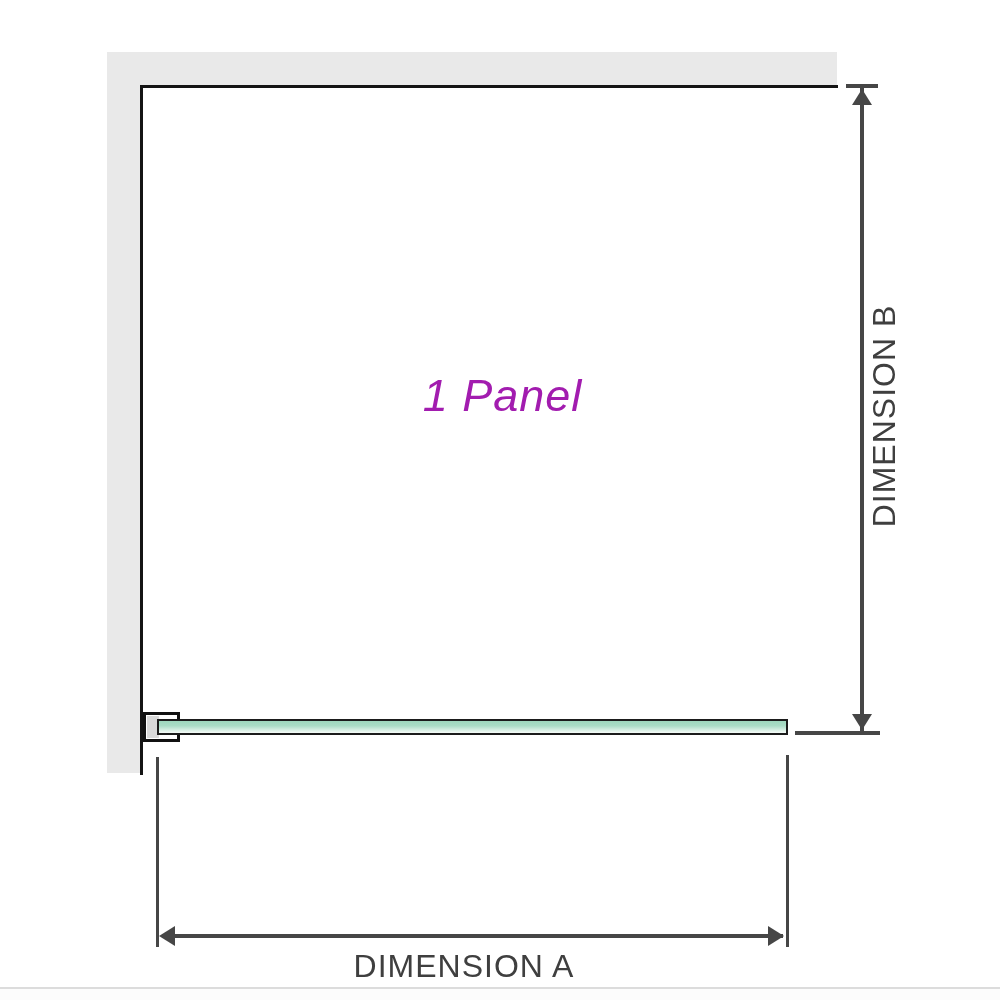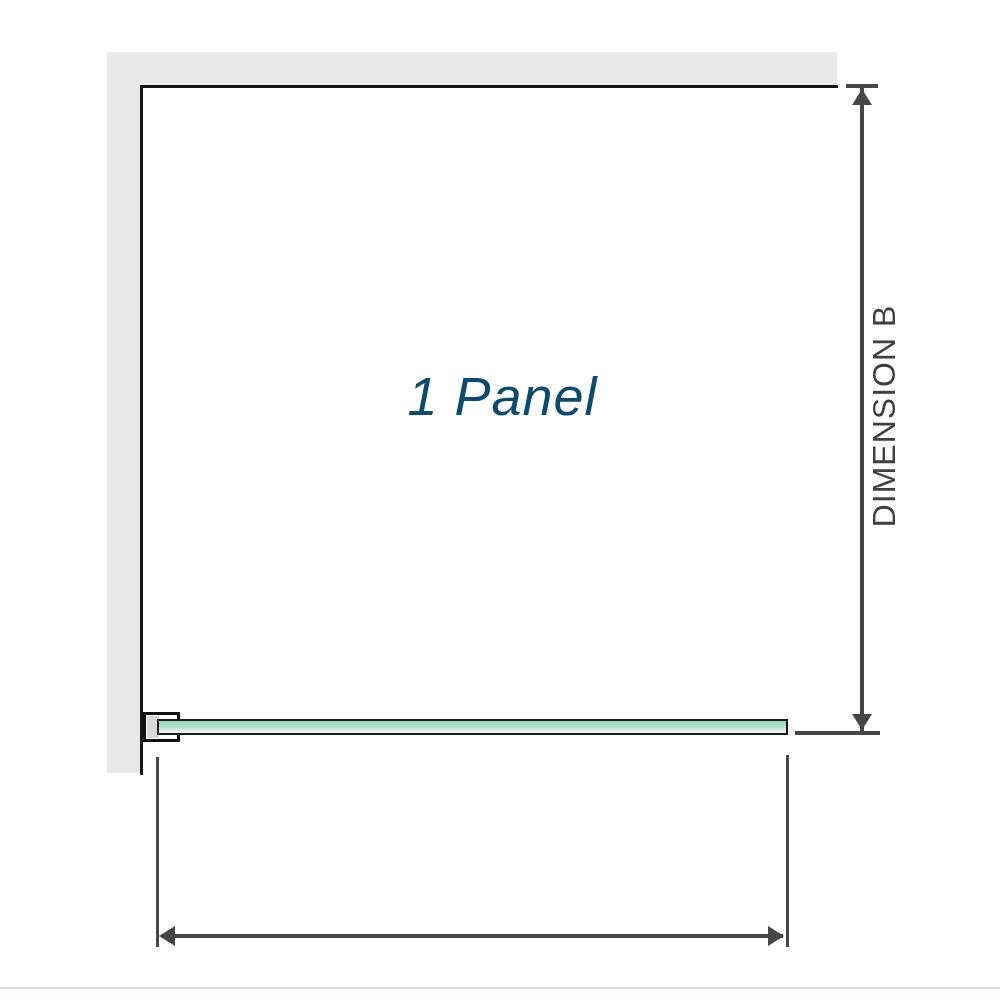--- a/index.html
+++ b/index.html
@@ -59,23 +59,23 @@
     border: 2px solid #1b1b1b;
     background: linear-gradient(to bottom, #9ed7bd 0%, #aadcc6 40%, #e4f4ec 85%, #f4faf7 100%);
   }
 
   
   .panel-label {
     left: 380px; top: 368px;
     width: 245px; height: 56px;
     line-height: 56px;
     text-align: center;
-    font-size: 54px;
+    font-size: 45px;
     font-style: italic;
-    color: #0c4a6e;
+    color: #a21caf;
     letter-spacing: 1px;
     white-space: nowrap;
   }
 
   
   .dim { background: #464646; }
   .dimb-tick-top    { left: 846px; top: 84px;  width: 32px; height: 4px; }
   .dimb-tick-bottom { left: 795px; top: 731px; width: 85px; height: 4px; }
   .dimb-line        { left: 860px; top: 88px;  width: 4px;  height: 643px; }
   .dima-ext-left    { left: 156px; top: 757px; width: 3px;  height: 190px; }
@@ -163,17 +163,18 @@
   <div class="abs dim dimb-line"></div>
   <div class="abs arrow arrow-up"></div>
   <div class="abs arrow arrow-down"></div>
   <div class="abs dim-label dimb-label">DIMENSION B</div>
 
   <div class="abs dim dima-ext-left"></div>
   <div class="abs dim dima-ext-right"></div>
   <div class="abs dim dima-line"></div>
   <div class="abs arrow arrow-left"></div>
   <div class="abs arrow arrow-right"></div>
+  <div class="abs dim-label dima-label">DIMENSION A</div>
 
   <div class="abs footer-divider"></div>
   <div class="abs footer-strip"></div>
 
 </div>
 
 </body></html>

